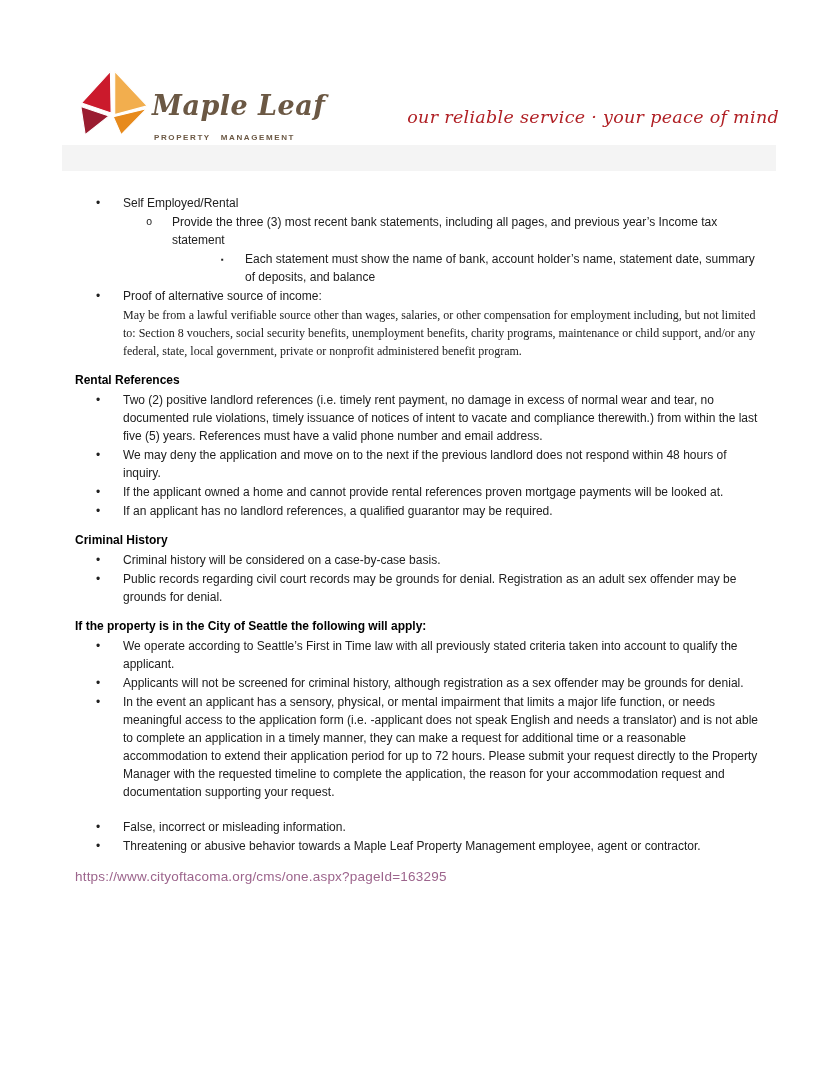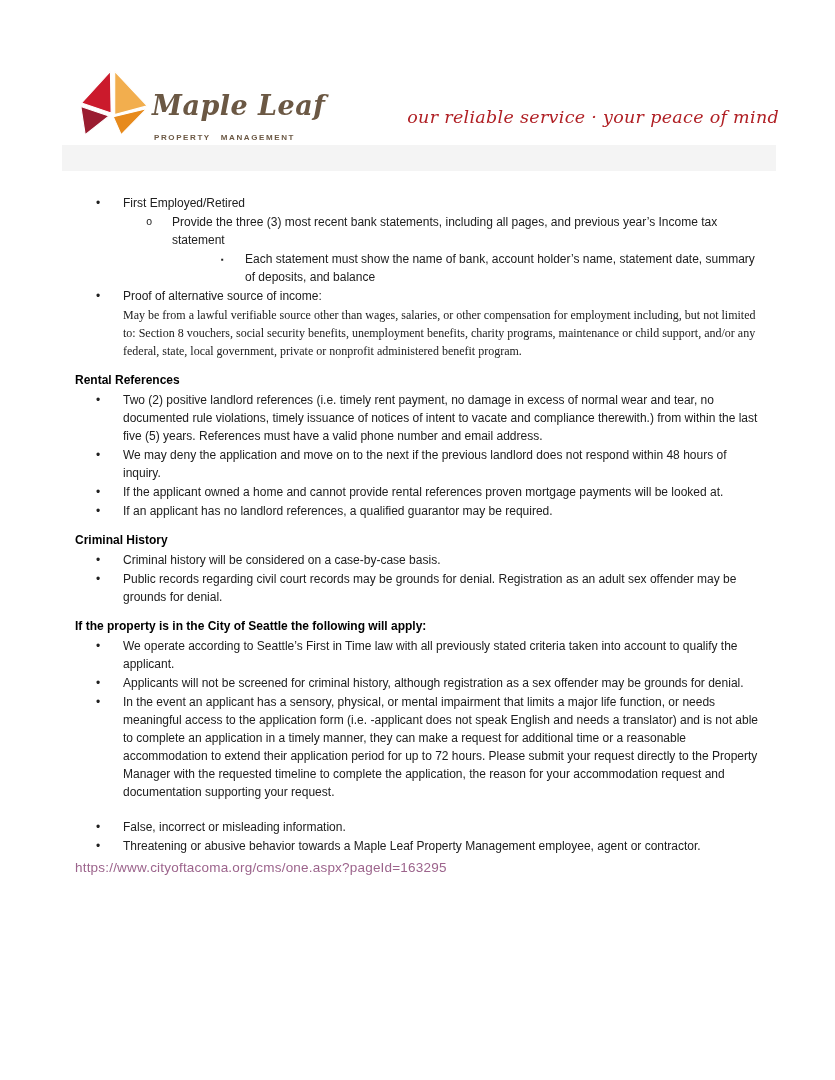--- a/index.html
+++ b/index.html
@@ -35,21 +35,21 @@
   .section.extra-space{margin-top:17px;}
   .section-heading{font-weight:bold;color:#000000;margin-bottom:2px;}
   .block{position:relative;margin-bottom:1px;}
   .block .marker{position:absolute;top:0;color:#202020;}
   .block.l1{padding-left:48px;}  .block.l1 .marker{left:21px;font-size:12px;}
   .block.l2{padding-left:97px;}  .block.l2 .marker{left:71px;font-size:10.5px;font-family:"Liberation Mono",monospace;}
   .block.l3{padding-left:170px;} .block.l3 .marker{left:146px;font-size:8px;top:1px;}
   .block.text.l1{padding-left:48px;font-family:Liberation Serif, serif;}
 
   .doc-link{
-    display:inline-block;margin-top:3px;margin-left:0;
+    display:inline-block;margin-top:12px;margin-left:0;
     font-size:13.5px;color:#9c648c;text-decoration:none;letter-spacing:0.2px;
   }
 
   
   .footer{position:absolute;left:62px;top:997px;width:714px;border-top:3px solid #ef4444;margin-top:11px;}
   .footer-row{display:flex;justify-content:space-between;align-items:baseline;padding:7px 4px 0 13px;}
   .footer-company{font-weight:bold;font-size:12px;color:#1a1a1a;}
   .footer-contact{font-size:10px;color:#2a2a2a;display:flex;gap:8px;align-items:baseline;}
   .footer-contact .sep{color:#555;}
 </style>
@@ -76,21 +76,21 @@
     </div>
   </div>
 
   <div class="tagline">our reliable service · your peace of mind</div>
 
   <div class="gray-band"></div>
 
   <div class="doc-body">
     
   <div class="section">
-        <div class="block l1 bullet"><span class="marker">•</span><span class="btext">First Employed/Retired</span></div>
+        <div class="block l1 bullet"><span class="marker">•</span><span class="btext">Self Employed/Rental</span></div>
         <div class="block l2 bullet"><span class="marker">o</span><span class="btext">Provide the three (3) most recent bank statements, including all pages, and previous year’s Income tax statement</span></div>
         <div class="block l3 bullet"><span class="marker">▪</span><span class="btext">Each statement must show the name of bank, account holder’s name, statement date, summary of deposits, and balance</span></div>
         <div class="block l1 bullet"><span class="marker">•</span><span class="btext">Proof of alternative source of income:</span></div>
         <div class="block l1 text"><span class="btext">May be from a lawful verifiable source other than wages, salaries, or other compensation for employment including, but not limited to: Section 8 vouchers, social security benefits, unemployment benefits, charity programs, maintenance or child support, and/or any federal, state, local government, private or nonprofit administered benefit program.</span></div>
       </div><div class="section">
         <div class="section-heading">Rental References</div>
         <div class="block l1 bullet"><span class="marker">•</span><span class="btext">Two (2) positive landlord references (i.e. timely rent payment, no damage in excess of normal wear and tear, no documented rule violations, timely issuance of notices of intent to vacate and compliance therewith.) from within the last five (5) years. References must have a valid phone number and email address.</span></div>
         <div class="block l1 bullet"><span class="marker">•</span><span class="btext">We may deny the application and move on to the next if the previous landlord does not respond within 48 hours of inquiry.</span></div>
         <div class="block l1 bullet"><span class="marker">•</span><span class="btext">If the applicant owned a home and cannot provide rental references proven mortgage payments will be looked at.</span></div>
         <div class="block l1 bullet"><span class="marker">•</span><span class="btext">If an applicant has no landlord references, a qualified guarantor may be required.</span></div>

